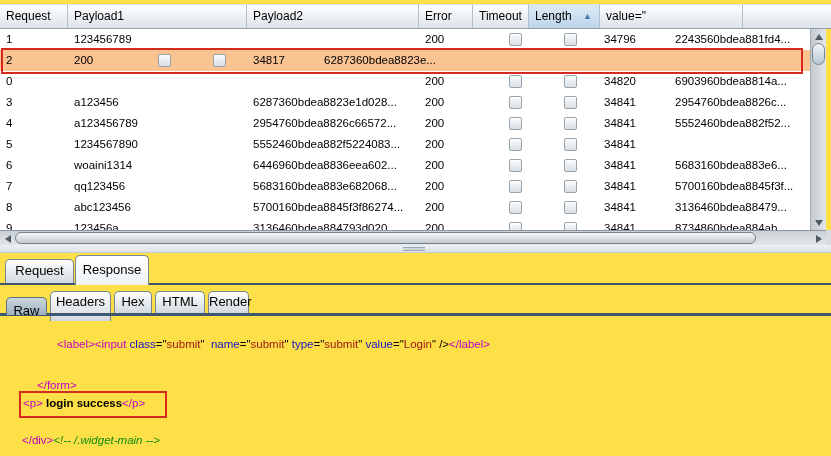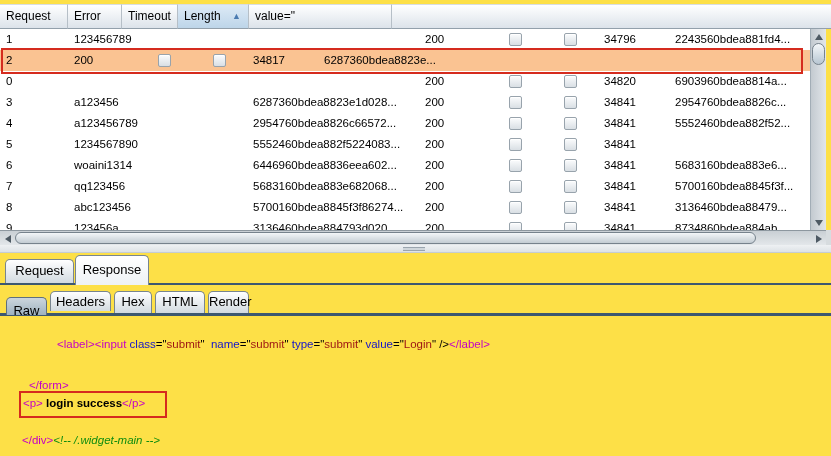--- a/index.html
+++ b/index.html
@@ -60,46 +60,48 @@
   
   .tab{position:absolute;box-sizing:border-box;border:1px solid #78858f;border-bottom:none;
     border-radius:5px 5px 0 0;font-size:13px;text-align:center;
     background:linear-gradient(#ffffff,#d2dae0);}
   .tab-request{left:5px;top:259px;width:69px;height:24px;line-height:22px;z-index:2;}
   .tab-response{left:75px;top:255px;width:74px;height:30px;line-height:27px;z-index:4;
     background:linear-gradient(#ffffff,#eef2f5);}
   .tabline1{position:absolute;left:0;top:283px;width:831px;height:2px;background:#3d5870;z-index:3;}
   .tab-raw{left:6px;top:297px;width:41px;height:18px;line-height:25px;z-index:4;
     background:linear-gradient(#ccd6dd,#9fb2bf);border-color:#5f707d;}
-  .tab-headers{left:50px;top:291px;width:61px;height:20px;line-height:20px;z-index:2;}
+  .tab-headers{left:50px;top:291px;width:61px;height:30px;line-height:20px;z-index:2;}
   .tab-hex{left:114px;top:291px;width:38px;height:22px;line-height:20px;z-index:2;}
   .tab-html{left:155px;top:291px;width:50px;height:22px;line-height:20px;z-index:2;}
   .tab-render{left:208px;top:291px;width:41px;height:22px;line-height:20px;z-index:2;}
   .tabline2{position:absolute;left:0;top:313px;width:831px;height:3px;background:#3d5870;z-index:3;}
 
   
   .code-line{position:absolute;font-size:11.5px;white-space:pre;}
   .l0{left:57px;top:338px}.l1{left:29px;top:379px}.l2{left:23px;top:397px}.l3{left:22px;top:434px}
   .tag{color:#c400c4}
-  .tagu{color:#c400c4;border-bottom:1px solid #555;}
+  .tagu{color:#c400c4;border-bottom:1px solid #555;margin-left:8px;}
   .attr{color:#1414cc}
   .val{color:#9c1313}
   .plain{color:#000}
   .bold{color:#000;font-weight:bold}
   .comment{color:#0f8c0f;font-style:italic}
   .code-annotation{position:absolute;left:19px;top:391px;width:148px;height:27px;box-sizing:border-box;
     border:2px solid #d52b1e;z-index:5;pointer-events:none;}
 </style>
 </head>
 <body>
 
 <div class="screen">
 
   <div class="thead">
     <div class="hcell w0">Request</div>
+    <div class="hcell w1">Payload1</div>
+    <div class="hcell w2">Payload2</div>
     <div class="hcell w4">Error</div>
     <div class="hcell w5">Timeout</div>
     <div class="hcell w6 sorted"><span>Length</span><span class="sort-arrow">▲</span></div>
     <div class="hcell w7">value="</div>
     <div class="hcell w8"></div>
   </div>
 
   <div class="tbody" id="tbody">
       <div class="trow">
         <div class="cell c0">1</div>

